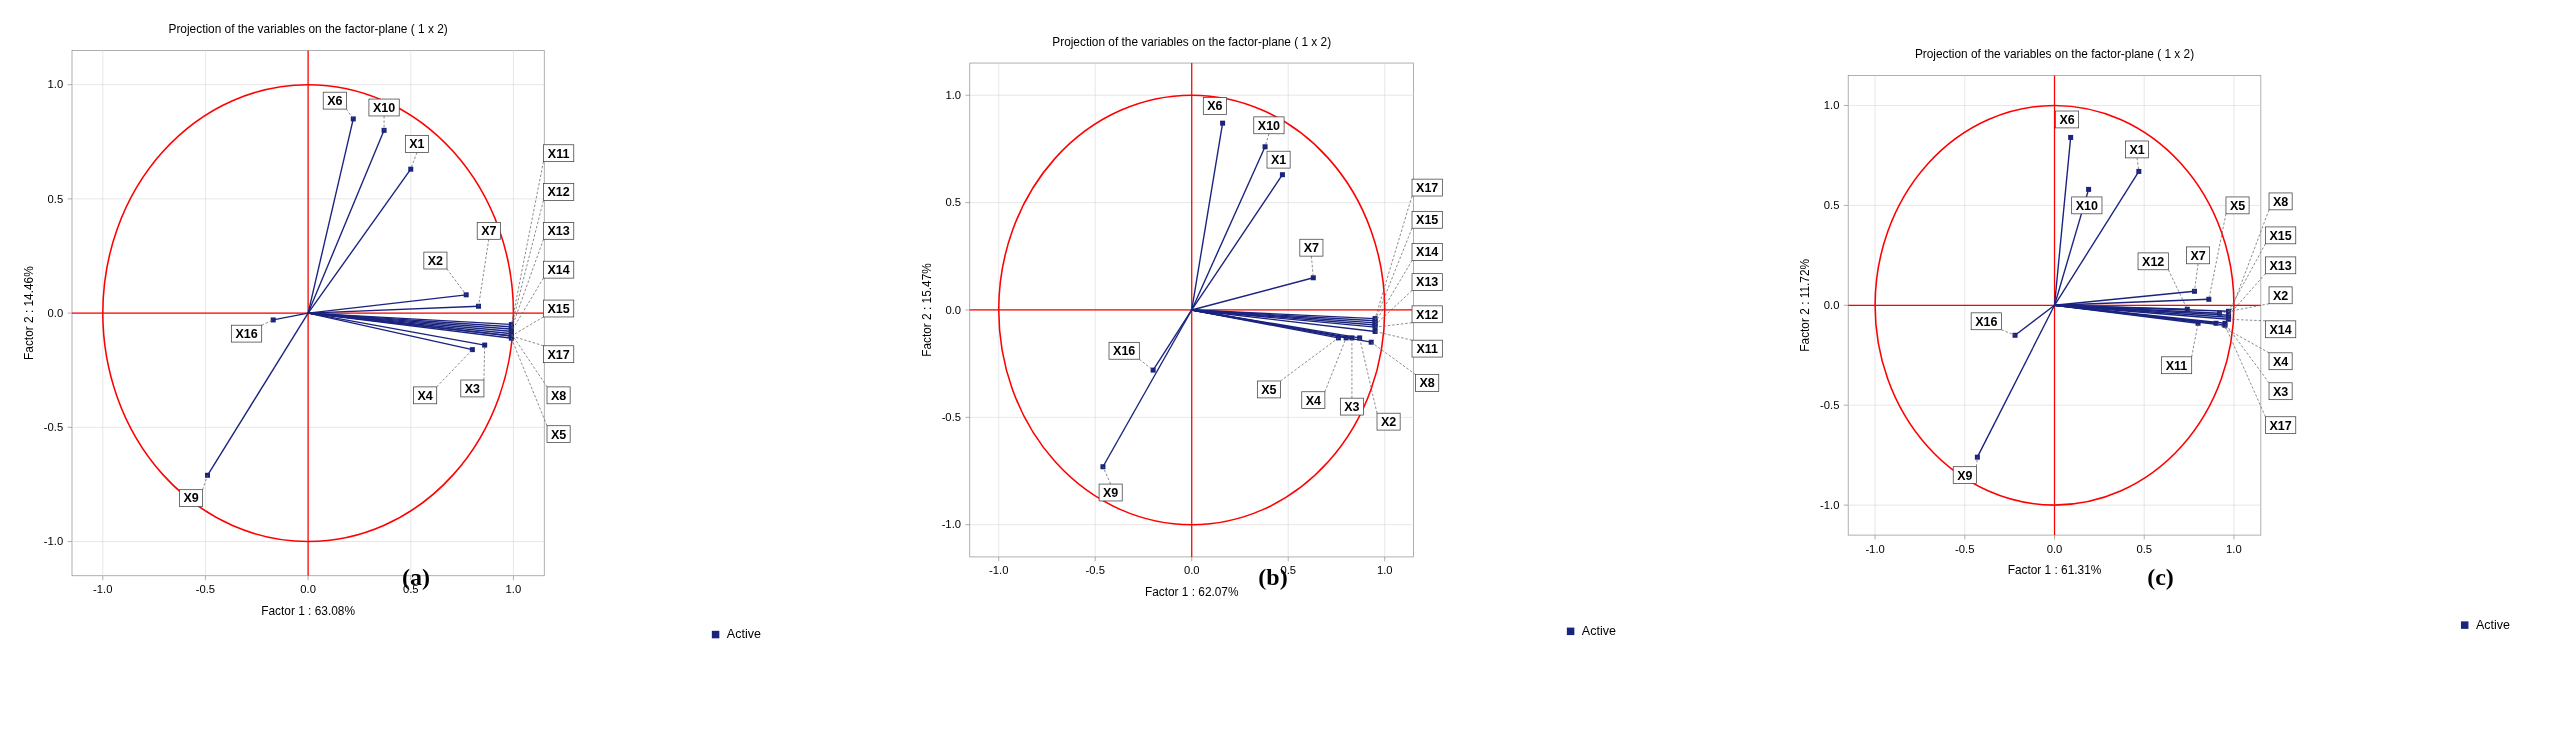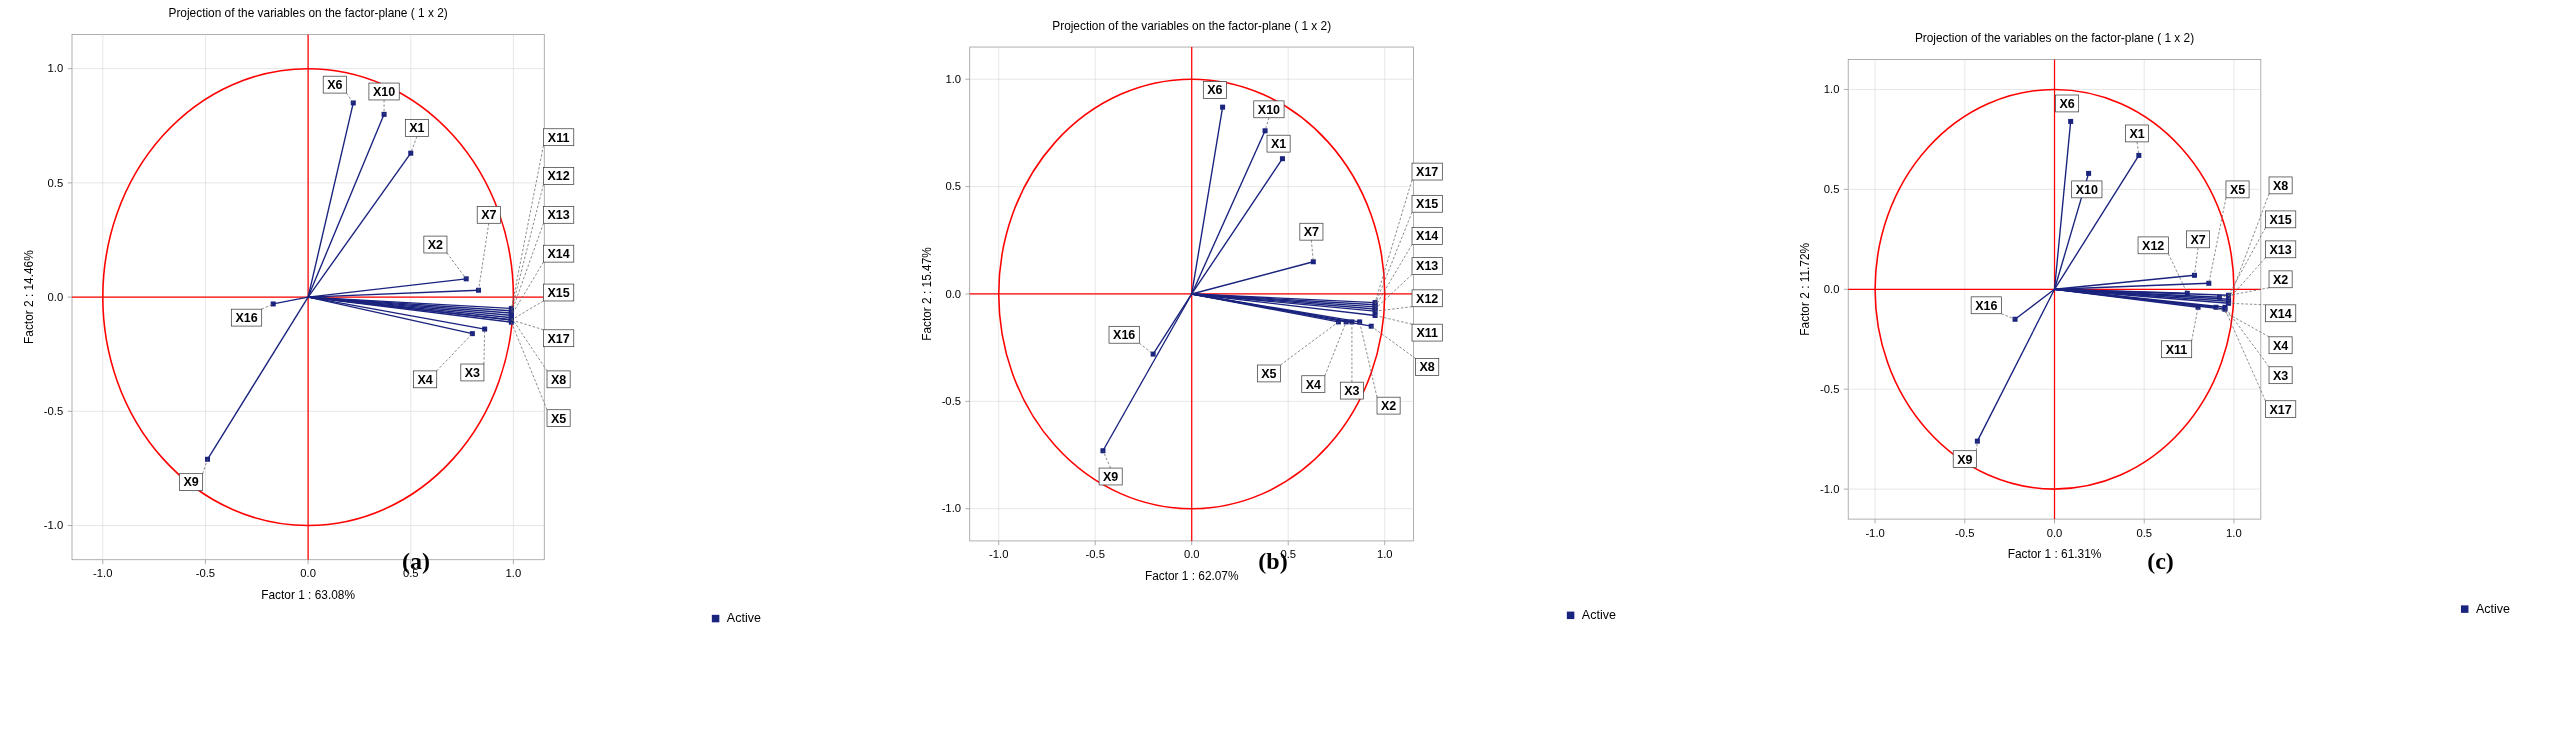--- a/index.html
+++ b/index.html
@@ -13,21 +13,21 @@
     font-family: "Liberation Sans", sans-serif;
     overflow: hidden;
   }
   .page {
     position: relative;
     width: 2576px;
     height: 753px;
   }
   .panel {
     position: absolute;
-    top: 0;
+    top: 16px;
     height: 586px;
   }
   #panel-a { left: 0px;    width: 832px; }
   #panel-b { left: 876px; width: 794px; }
   #panel-c { left: 1745px; width: 831px; }
 
   .chart-svg {
     display: block;
   }
   .panel-caption {

